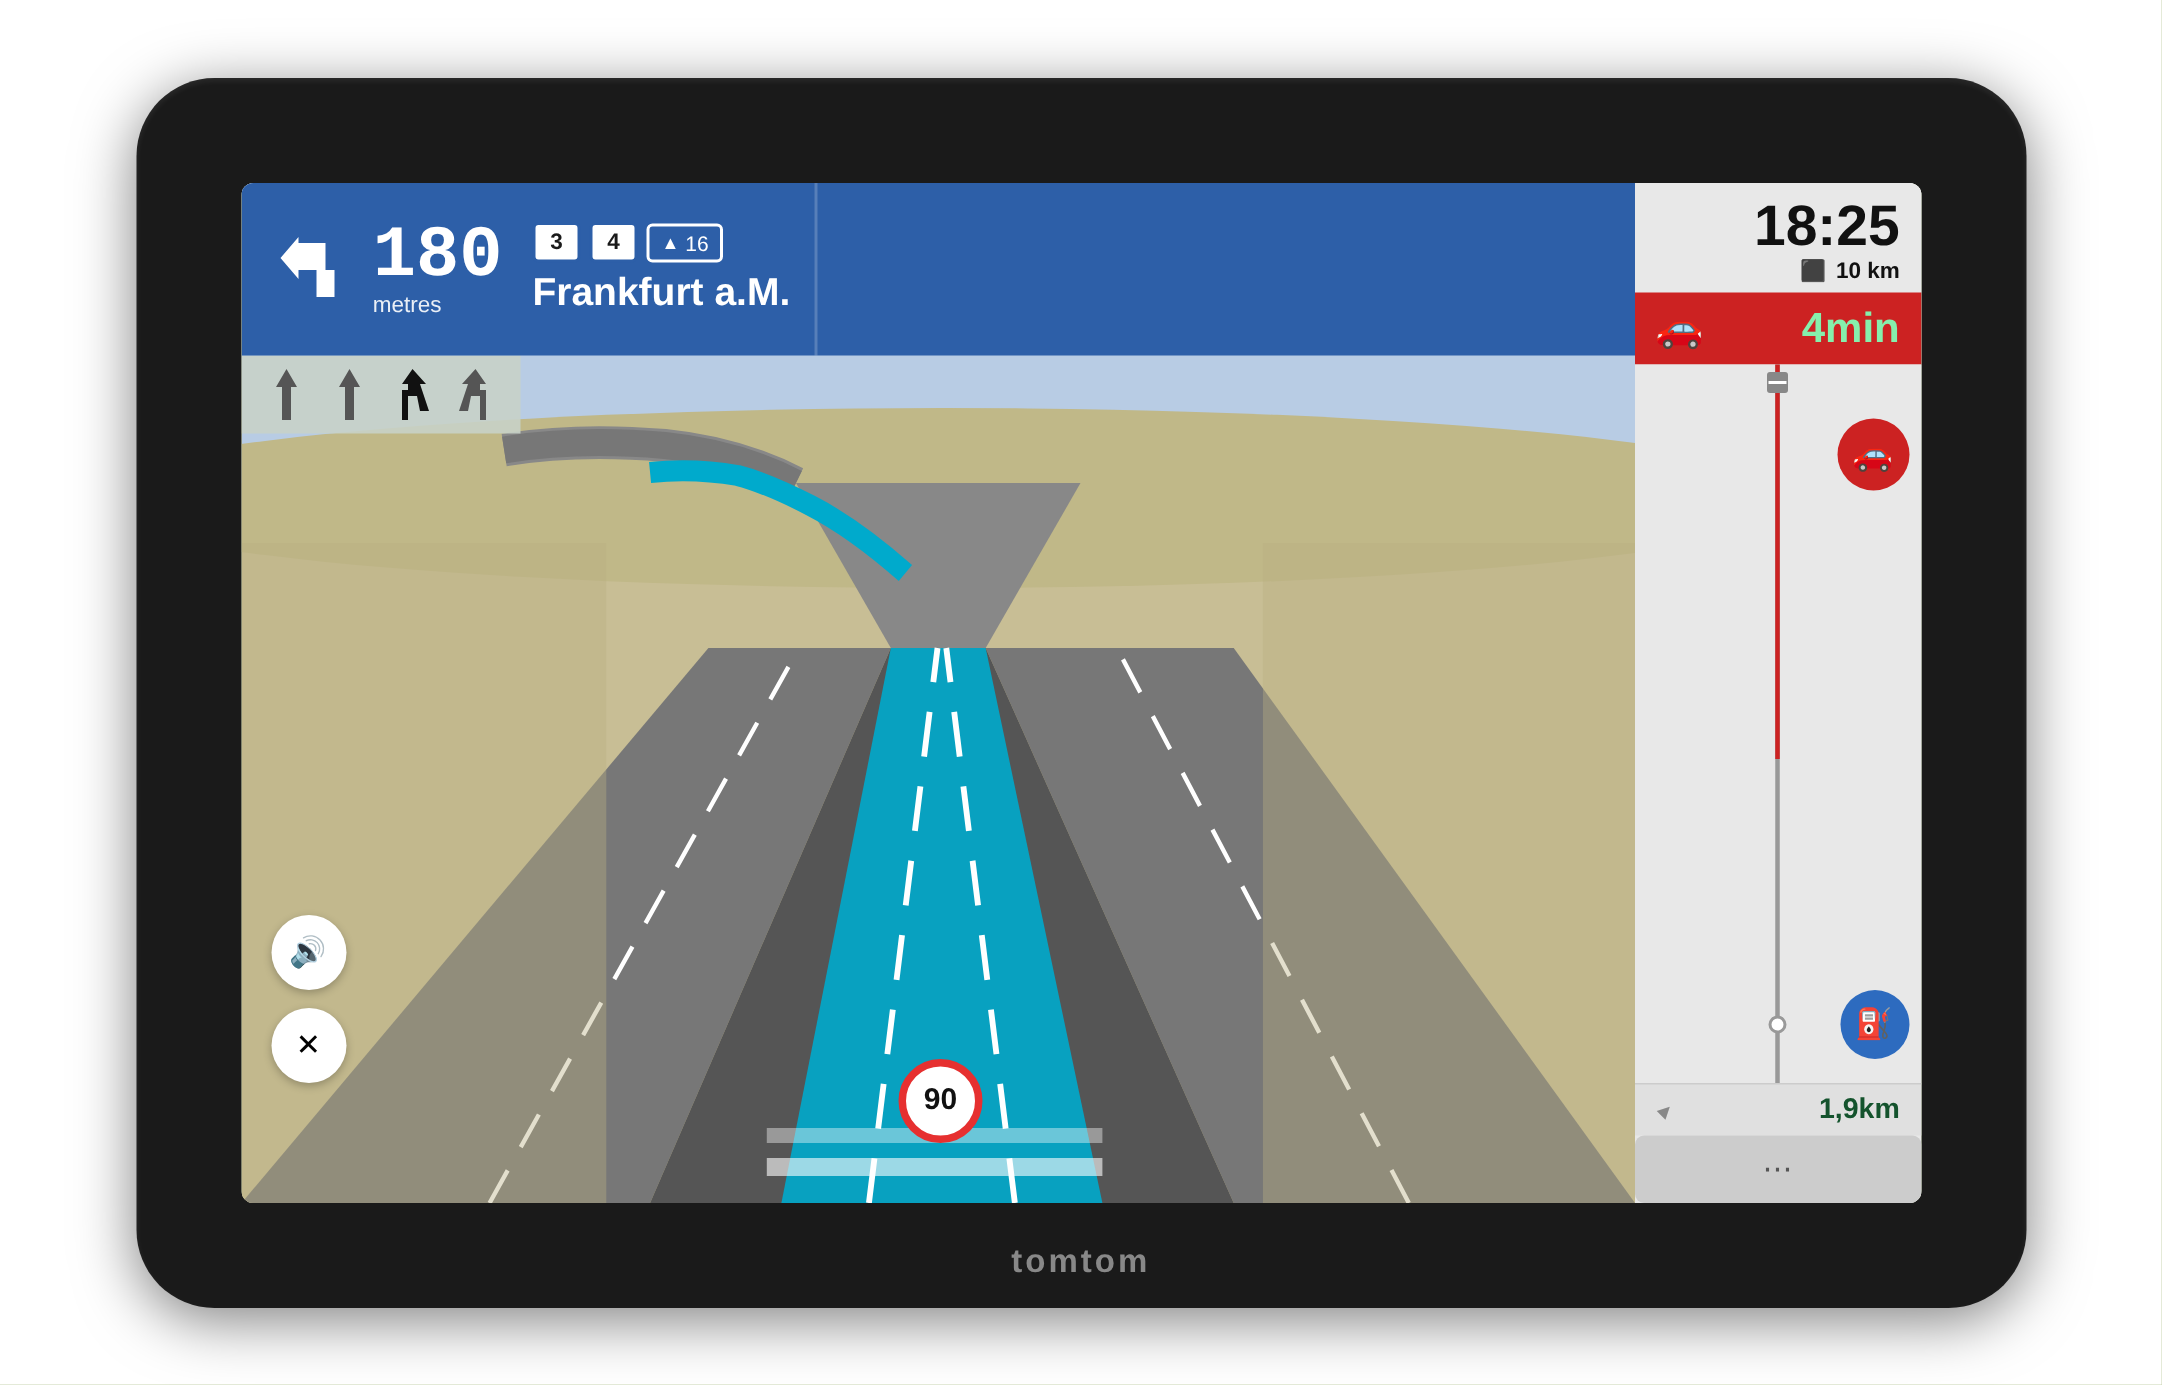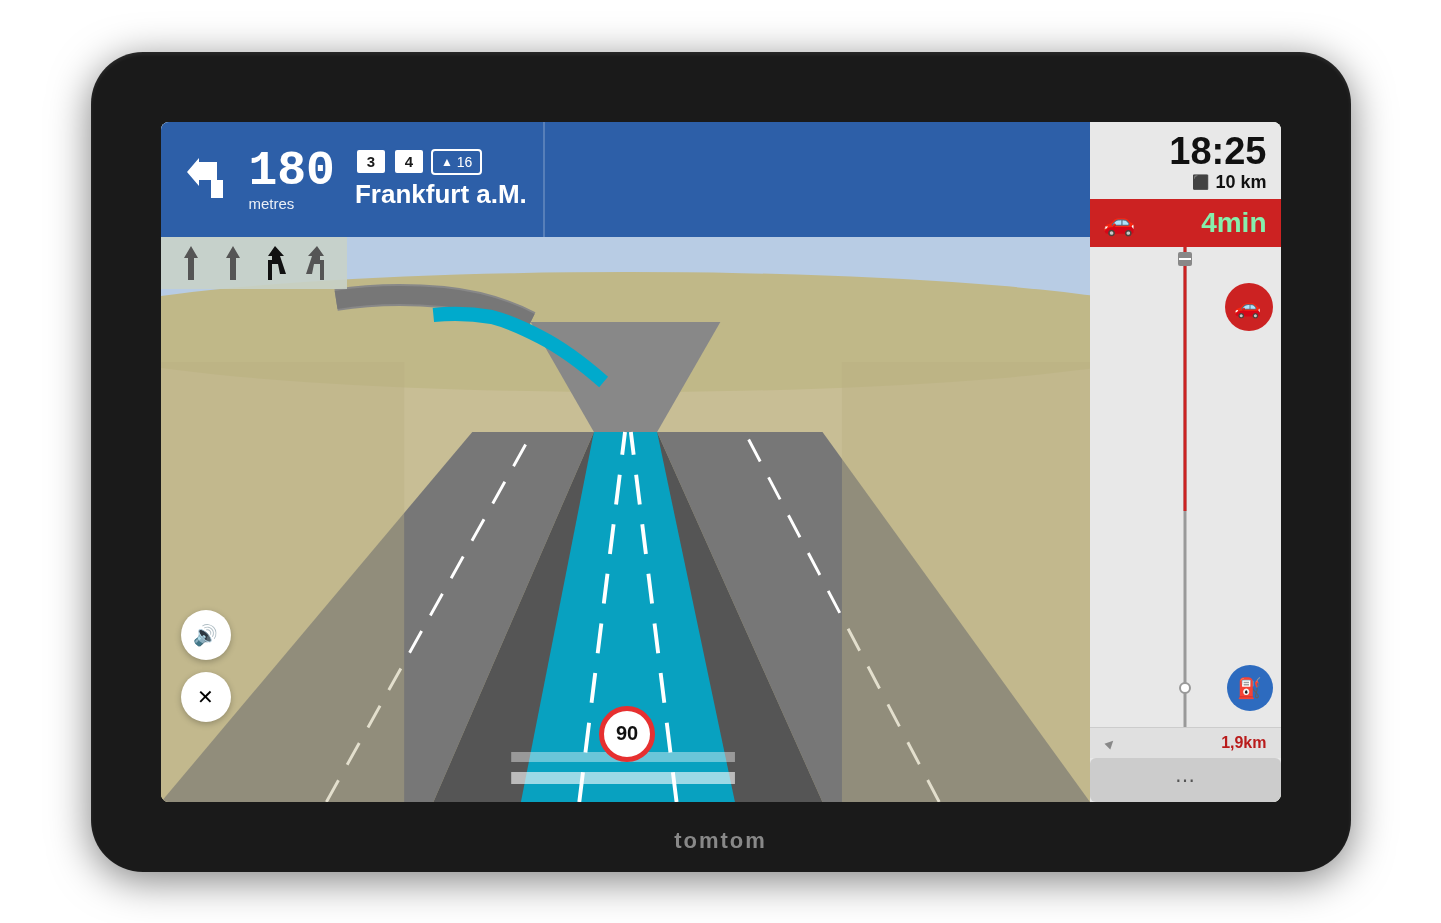--- a/index.html
+++ b/index.html
@@ -325,21 +325,21 @@
 
     .distance-row {
       display: flex;
       align-items: center;
       justify-content: flex-end;
       gap: 6px;
       padding-top: 2px;
     }
 
     .distance-to-dest {
-      font-size: 18px;
+      font-size: 15px;
       font-weight: bold;
       color: #111;
     }
 
     .traffic-block {
       background: #cc2222;
       padding: 8px 14px;
       display: flex;
       align-items: center;
       justify-content: space-between;
@@ -388,23 +388,23 @@
     .right-bottom {
       background: #e0e0e0;
       padding: 6px 14px;
       display: flex;
       align-items: center;
       justify-content: space-between;
       border-top: 1px solid #ccc;
     }
 
     .dist-label {
-      font-size: 16px;
-      font-weight: bold;
-      color: #b91c1c;
+      font-size: 19px;
+      font-weight: bold;
+      color: #14532d;
       text-align: center;
     }
 
     .more-btn {
       background: #ccc;
       border-radius: 6px;
       padding: 10px 14px;
       text-align: center;
       font-size: 20px;
       color: #555;

